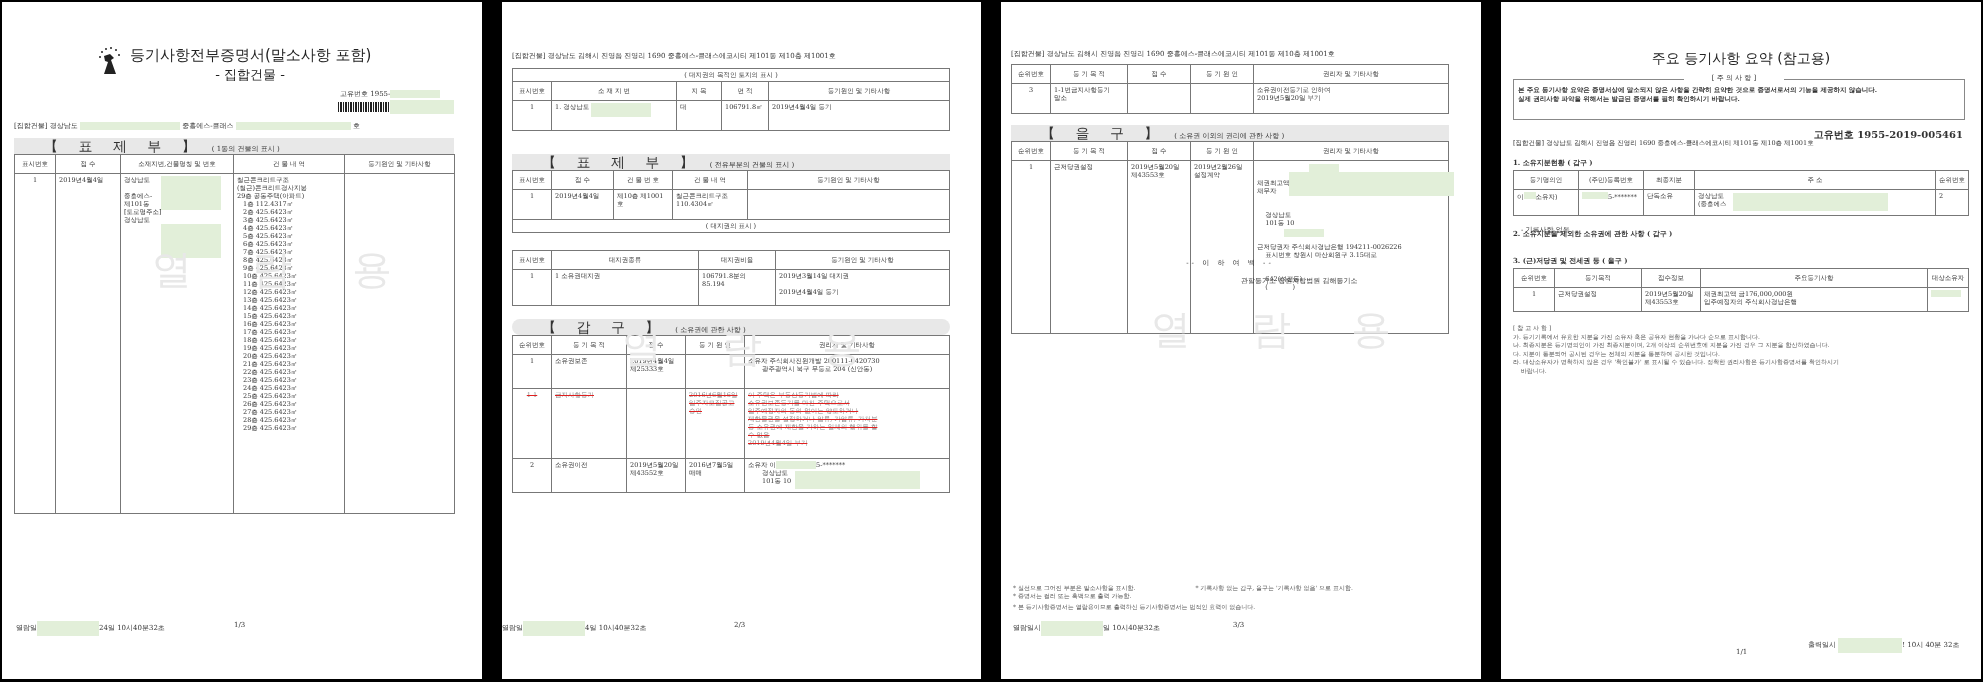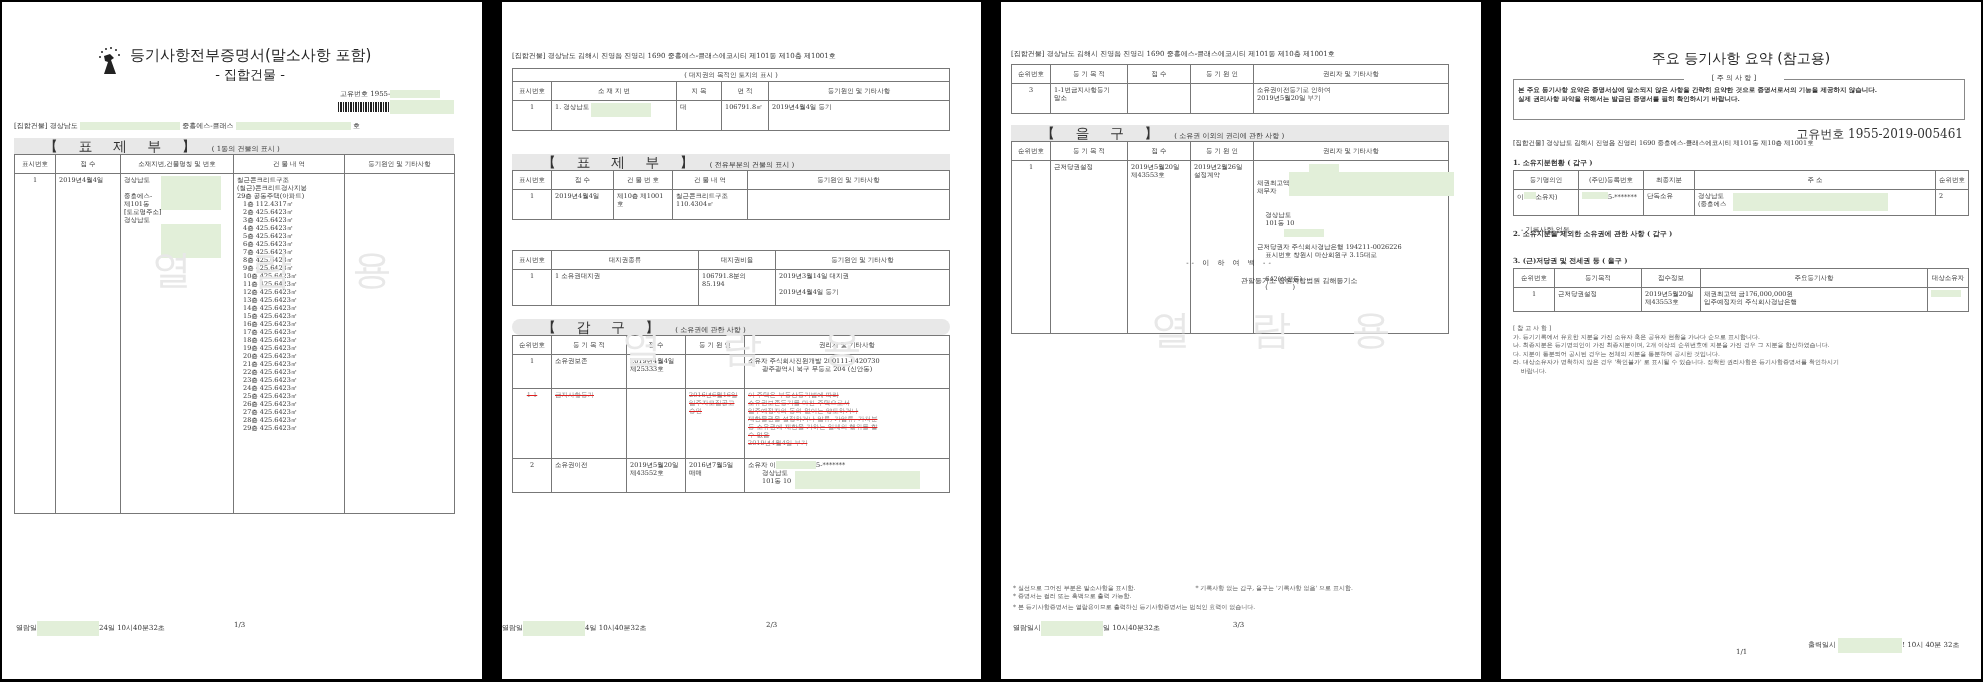--- a/index.html
+++ b/index.html
@@ -144,20 +144,23 @@
     <tr style="height:30px;">
       <td class="center">1</td>
       <td>2019년4월4일</td>
       <td>제10층 제1001호</td>
       <td>
             <div>철근콘크리트구조</div>
             <div>110.4304㎡</div>
           </td>
       <td></td>
     </tr>
+    <tr>
+          <td colspan="5" class="center">( 대지권의 표시 )</td>
+        </tr>
   </tbody>
     </table>
   <table class="reg" style="left:10px;top:248px;width:438px;">
     <tbody>
         <tr>
       <th style="width:32px">표시번호</th>
       <th style="width:140px">대지권종류</th>
       <th style="width:70px">대지권비율</th>
       <th>등기원인 및 기타사항</th>
     </tr>
@@ -238,21 +241,21 @@
         <span class="mask abs" style="left:50px;top:12px;width:125px;height:18px;"></span>
       </td>
     </tr>
   </tbody>
     </table>
   <div class="watermark" style="left:120px;top:318px;">열람용</div>
 
   <div class="footer" style="left:0;top:619px;">
     <span>열람일</span><span class="mask" style="width:62px;height:15px;vertical-align:middle;"></span><span>4일 10시40분32초</span>
   </div>
-  <div class="footer" style="left:232px;top:619px;margin-left:32px;">2/3</div>
+  <div class="footer" style="left:232px;top:619px;">2/3</div>
 </div>
 
 <div class="page" id="p3">
   <div class="abs t7" style="left:10px;top:48px;white-space:nowrap;">[집합건물] 경상남도 김해시 진영읍 진영리 1690 중흥에스-클래스에코시티 제101동 제10층 제1001호</div>
   <table class="reg" style="left:10px;top:62px;width:438px;">
     <tbody>
         <tr>
       <th style="width:32px">순위번호</th>
       <th style="width:70px">등 기 목 적</th>
       <th style="width:56px">접 수</th>
@@ -327,21 +330,21 @@
 
 <div class="page" id="p4">
   <div class="abs center" style="left:0;top:48px;width:480px;font-size:14px;font-family:'DejaVu Sans',sans-serif;color:#222;">주요 등기사항 요약 (참고용)</div>
   <div class="abs" style="left:12px;top:77px;width:450px;height:39px;border:1px solid #888;">
     <div class="abs t7 center" style="left:170px;top:-6px;width:100px;background:#fff;">[ 주 의 사 항 ]</div>
     <div style="padding:6px 4px 0;font-size:6.5px;line-height:9px;font-weight:bold;color:#333;">
       <div>본 주요 등기사항 요약은 증명서상에 말소되지 않은 사항을 간략히 요약한 것으로 증명서로서의 기능을 제공하지 않습니다.</div>
         <div>실제 권리사항 파악을 위해서는 발급된 증명서를 필히 확인하시기 바랍니다.</div>
     </div>
   </div>
-  <div class="abs t7" style="right:18px;top:128px;font-size:12px;">고유번호 1955-2019-005461</div>
+  <div class="abs t7" style="right:18px;top:128px;font-size:10px;font-weight:bold;">고유번호 1955-2019-005461</div>
   <div class="abs t7" style="left:12px;top:137px;white-space:nowrap;font-size:6.5px;">[집합건물] 경상남도 김해시 진영읍 진영리 1690 중흥에스-클래스에코시티 제101동 제10층 제1001호</div>
 
   <div class="abs t7" style="left:12px;top:156px;font-weight:bold;">1. 소유지분현황 ( 갑구 )</div>
   <table class="reg" style="left:12px;top:168px;width:456px;">
     <tbody>
         <tr>
       <th style="width:58px">등기명의인</th>
       <th style="width:58px">(주민)등록번호</th>
       <th style="width:44px">최종지분</th>
       <th>주 소</th>

